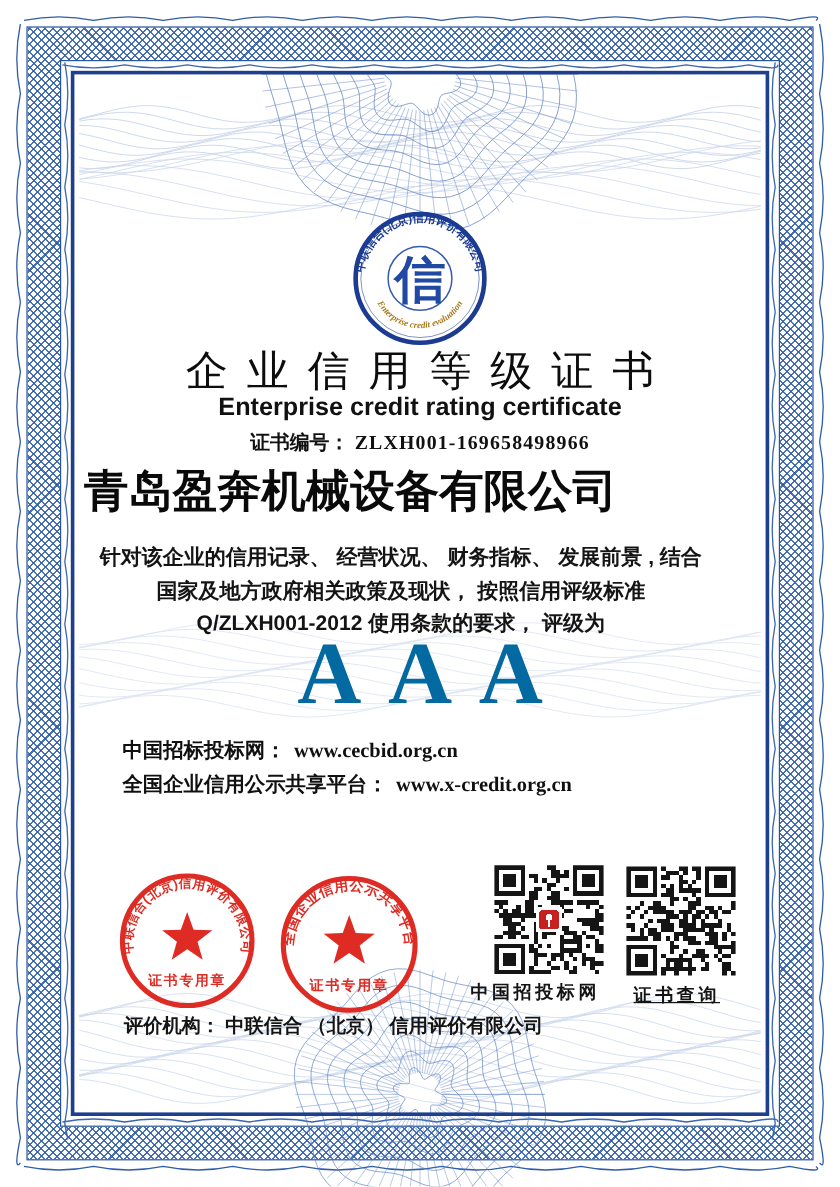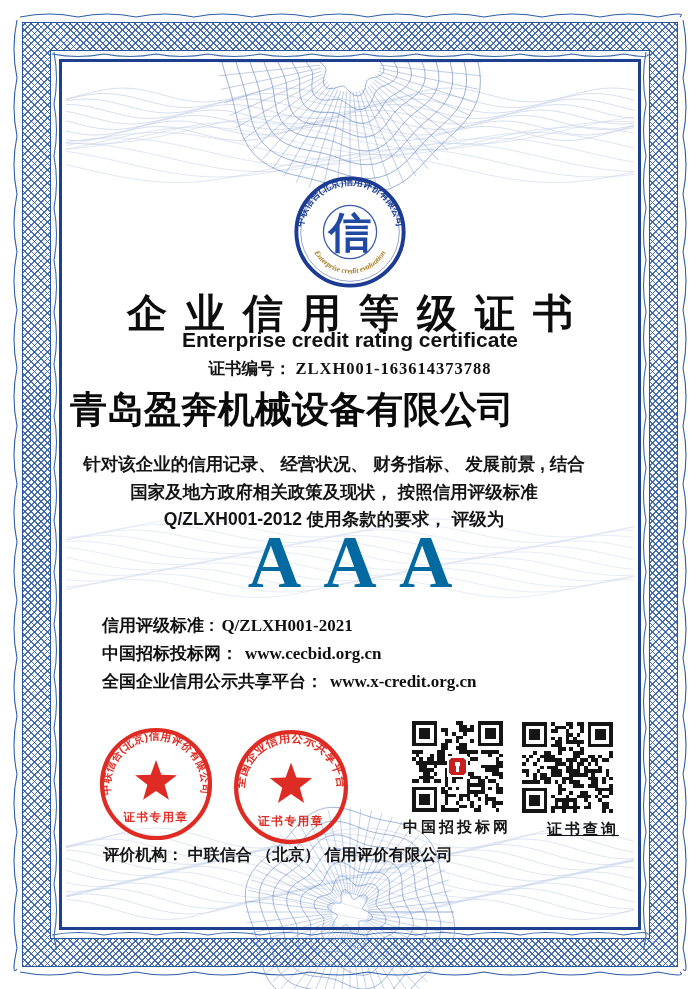--- a/index.html
+++ b/index.html
@@ -10,42 +10,42 @@
     background:
       repeating-linear-gradient(45deg, rgba(43,90,166,.85) 0 1.2px, transparent 1.2px 4.6px),
       repeating-linear-gradient(-45deg, rgba(43,90,166,.85) 0 1.2px, transparent 1.2px 4.6px);}
   .band-inner{position:absolute;inset:50px;z-index:2;background:#fff;border:1.5px solid #27549e;}
   #bg{position:absolute;inset:0;z-index:3;pointer-events:none;}
   .frame{position:absolute;inset:59px;z-index:4;border:3px solid #1e3f8e;pointer-events:none;}
   .content{position:absolute;inset:0;z-index:5;}
   .content > *{position:absolute;}
   
   .logo{left:292px;top:174px;width:116px;height:116px;}
-  .title{left:0;top:286px;width:700px;text-align:center;font-size:40px;font-weight:700;
+  .title{left:0;top:286px;width:700px;text-align:center;font-size:35px;font-weight:400;
          color:#0d0d0d;letter-spacing:.45em;padding-left:.45em;box-sizing:border-box;}
   .subtitle{left:0;top:328px;width:700px;text-align:center;font-size:21px;font-weight:700;
             color:#111;font-family:Liberation Sans, sans-serif;}
   .certline{left:0;top:358px;width:700px;text-align:center;font-size:16.5px;font-weight:700;color:#111;}
   .certline .serif{letter-spacing:1px;}
   .company{left:0;top:385px;width:584px;text-align:center;font-size:37px;font-weight:900;color:#0a0a0a;}
   .para{left:74px;top:451px;width:520px;text-align:center;font-size:17.5px;font-weight:700;
         color:#141414;line-height:27.5px;}
   .rating{left:0;top:520px;width:700px;text-align:center;font-size:74px;font-weight:700;
           font-family:"Liberation Serif",serif;color:#0369a1;letter-spacing:.3em;padding-left:.3em;
           box-sizing:border-box;}
   .info{left:102px;top:612px;font-size:17px;font-weight:700;color:#101010;}
   .info-row{height:28px;line-height:28px;white-space:nowrap;}
   .info-value{margin-left:7px;}
   .serif{font-family:"Liberation Serif",serif;}
   .seal1{left:96px;top:724px;width:120px;height:120px;opacity:.95;}
   .seal2{left:230px;top:726px;width:122px;height:122px;opacity:.95;}
   .qr{background:#fff;fill:#151515;}
   .qr1{left:412px;top:721px;width:91px;height:91px;}
   .qr2{left:522px;top:722px;width:91px;height:91px;}
-  .qrlabel{top:818px;font-size:15px;font-weight:700;color:#141414;text-align:center;letter-spacing:3px;}
+  .qrlabel{top:818px;font-size:15px;font-weight:700;color:#141414;text-align:left;letter-spacing:3px;}
   .qrlabel.l1{left:392px;width:130px;}
   .qrlabel.l2{left:528px;width:110px;top:820px;text-decoration:underline;}
   .issuer{left:0;top:845px;width:556px;text-align:center;font-size:16px;font-weight:700;color:#141414;}
   .sealArc{font-weight:700;letter-spacing:.5px;}
 </style>
 </head>
 <body>
 
 <div class="page">
   <div class="band"></div>
@@ -226,37 +226,34 @@
       </text>
       <circle cx="60" cy="60" r="27.5" fill="none" stroke="#2149a3" stroke-width="1.3" opacity="0.9"></circle>
       <text x="60" y="76" text-anchor="middle" font-size="44" font-weight="700" fill="#2149a3" font-family="Liberation Serif,serif">信</text>
     </svg>
 
     <div class="title">企业信用等级证书</div>
     <div class="subtitle">Enterprise credit rating certificate</div>
 
     <div class="certline">
       <span>证书编号：</span>
-      <span class="serif">ZLXH001-163614373788</span>
+      <span class="serif">ZLXH001-169658498966</span>
     </div>
 
     <div class="company">青岛盈奔机械设备有限公司</div>
 
     <div class="para">
       <div>针对该企业的信用记录、 经营状况、 财务指标、 发展前景 , 结合</div>
       <div>国家及地方政府相关政策及现状， 按照信用评级标准</div>
       <div>Q/ZLXH001-2012 使用条款的要求， 评级为</div>
     </div>
 
     <div class="rating">AAA</div>
 
     <div class="info">
-      <div class="info-row">
-        <span>信用评级标准 :</span><span class="info-value serif">Q/ZLXH001-2021</span>
-      </div>
       <div class="info-row">
         <span>中国招标投标网：</span><span class="info-value serif">www.cecbid.org.cn</span>
       </div>
       <div class="info-row">
         <span>全国企业信用公示共享平台：</span><span class="info-value serif">www.x-credit.org.cn</span>
       </div>
     </div>
 
     <svg class="seal1" viewBox="0 0 120 120">
       <circle cx="60" cy="60" r="54" fill="none" stroke="#dd2018" stroke-width="4.2"></circle>

